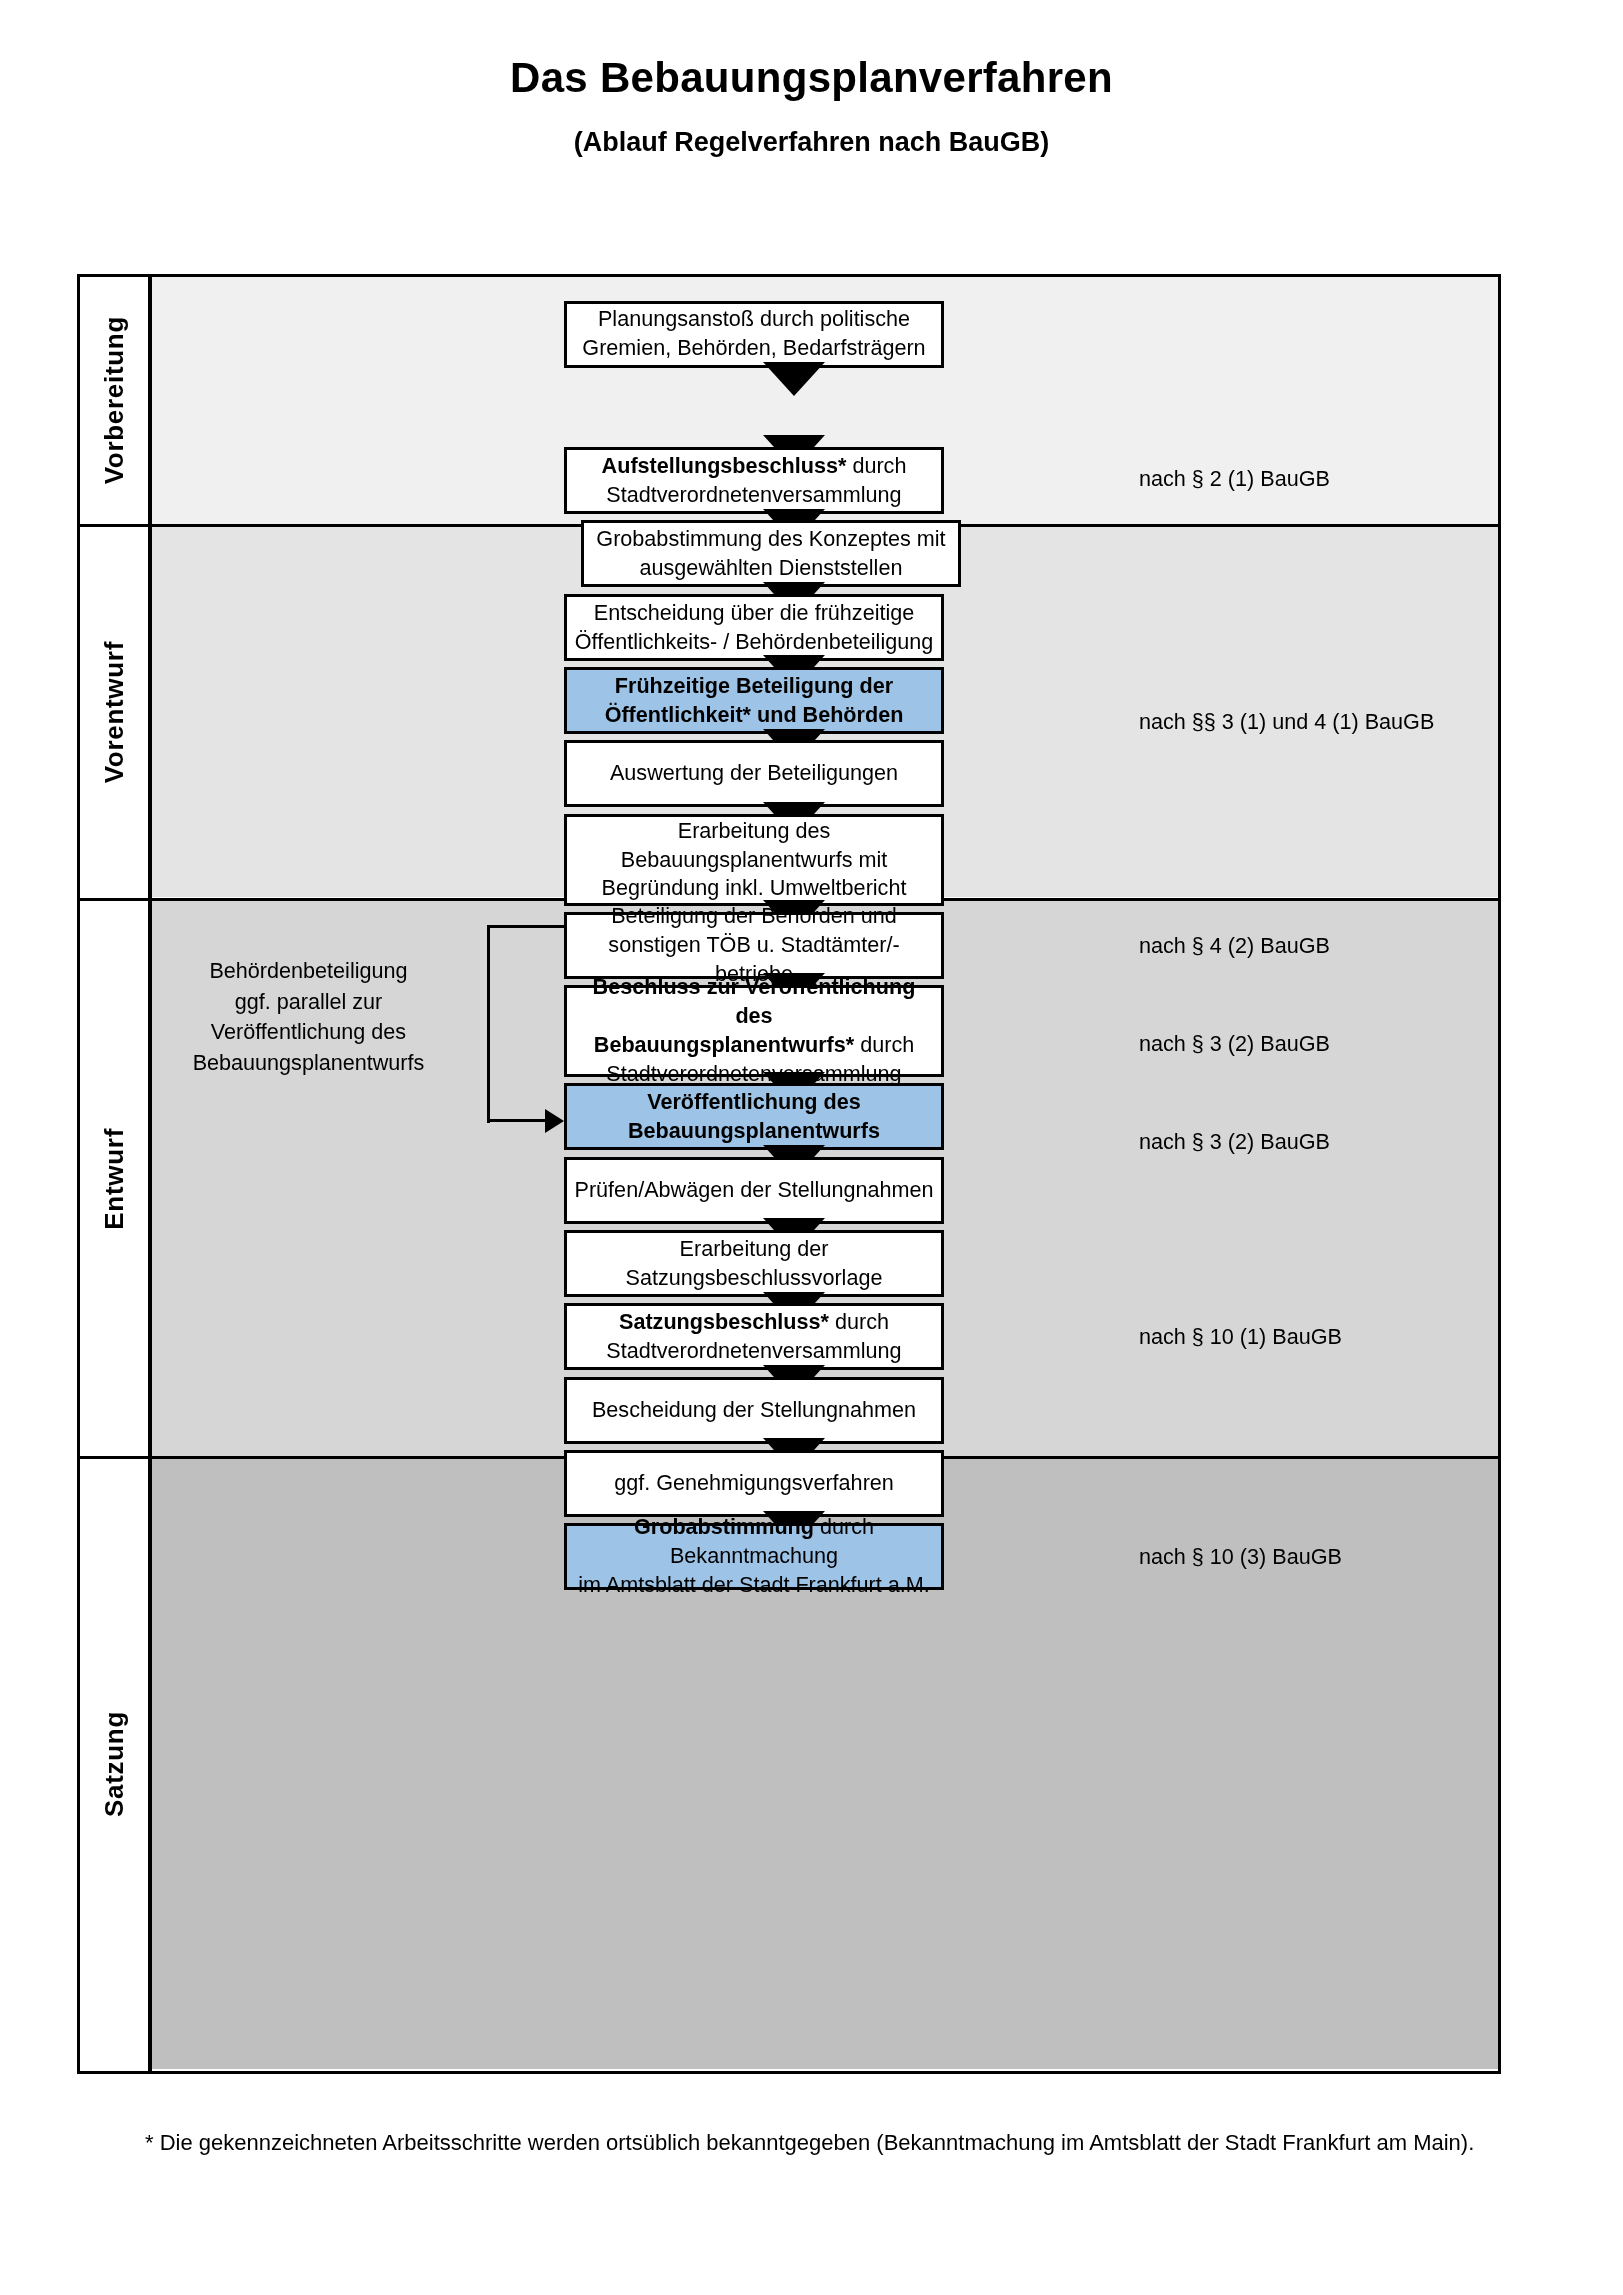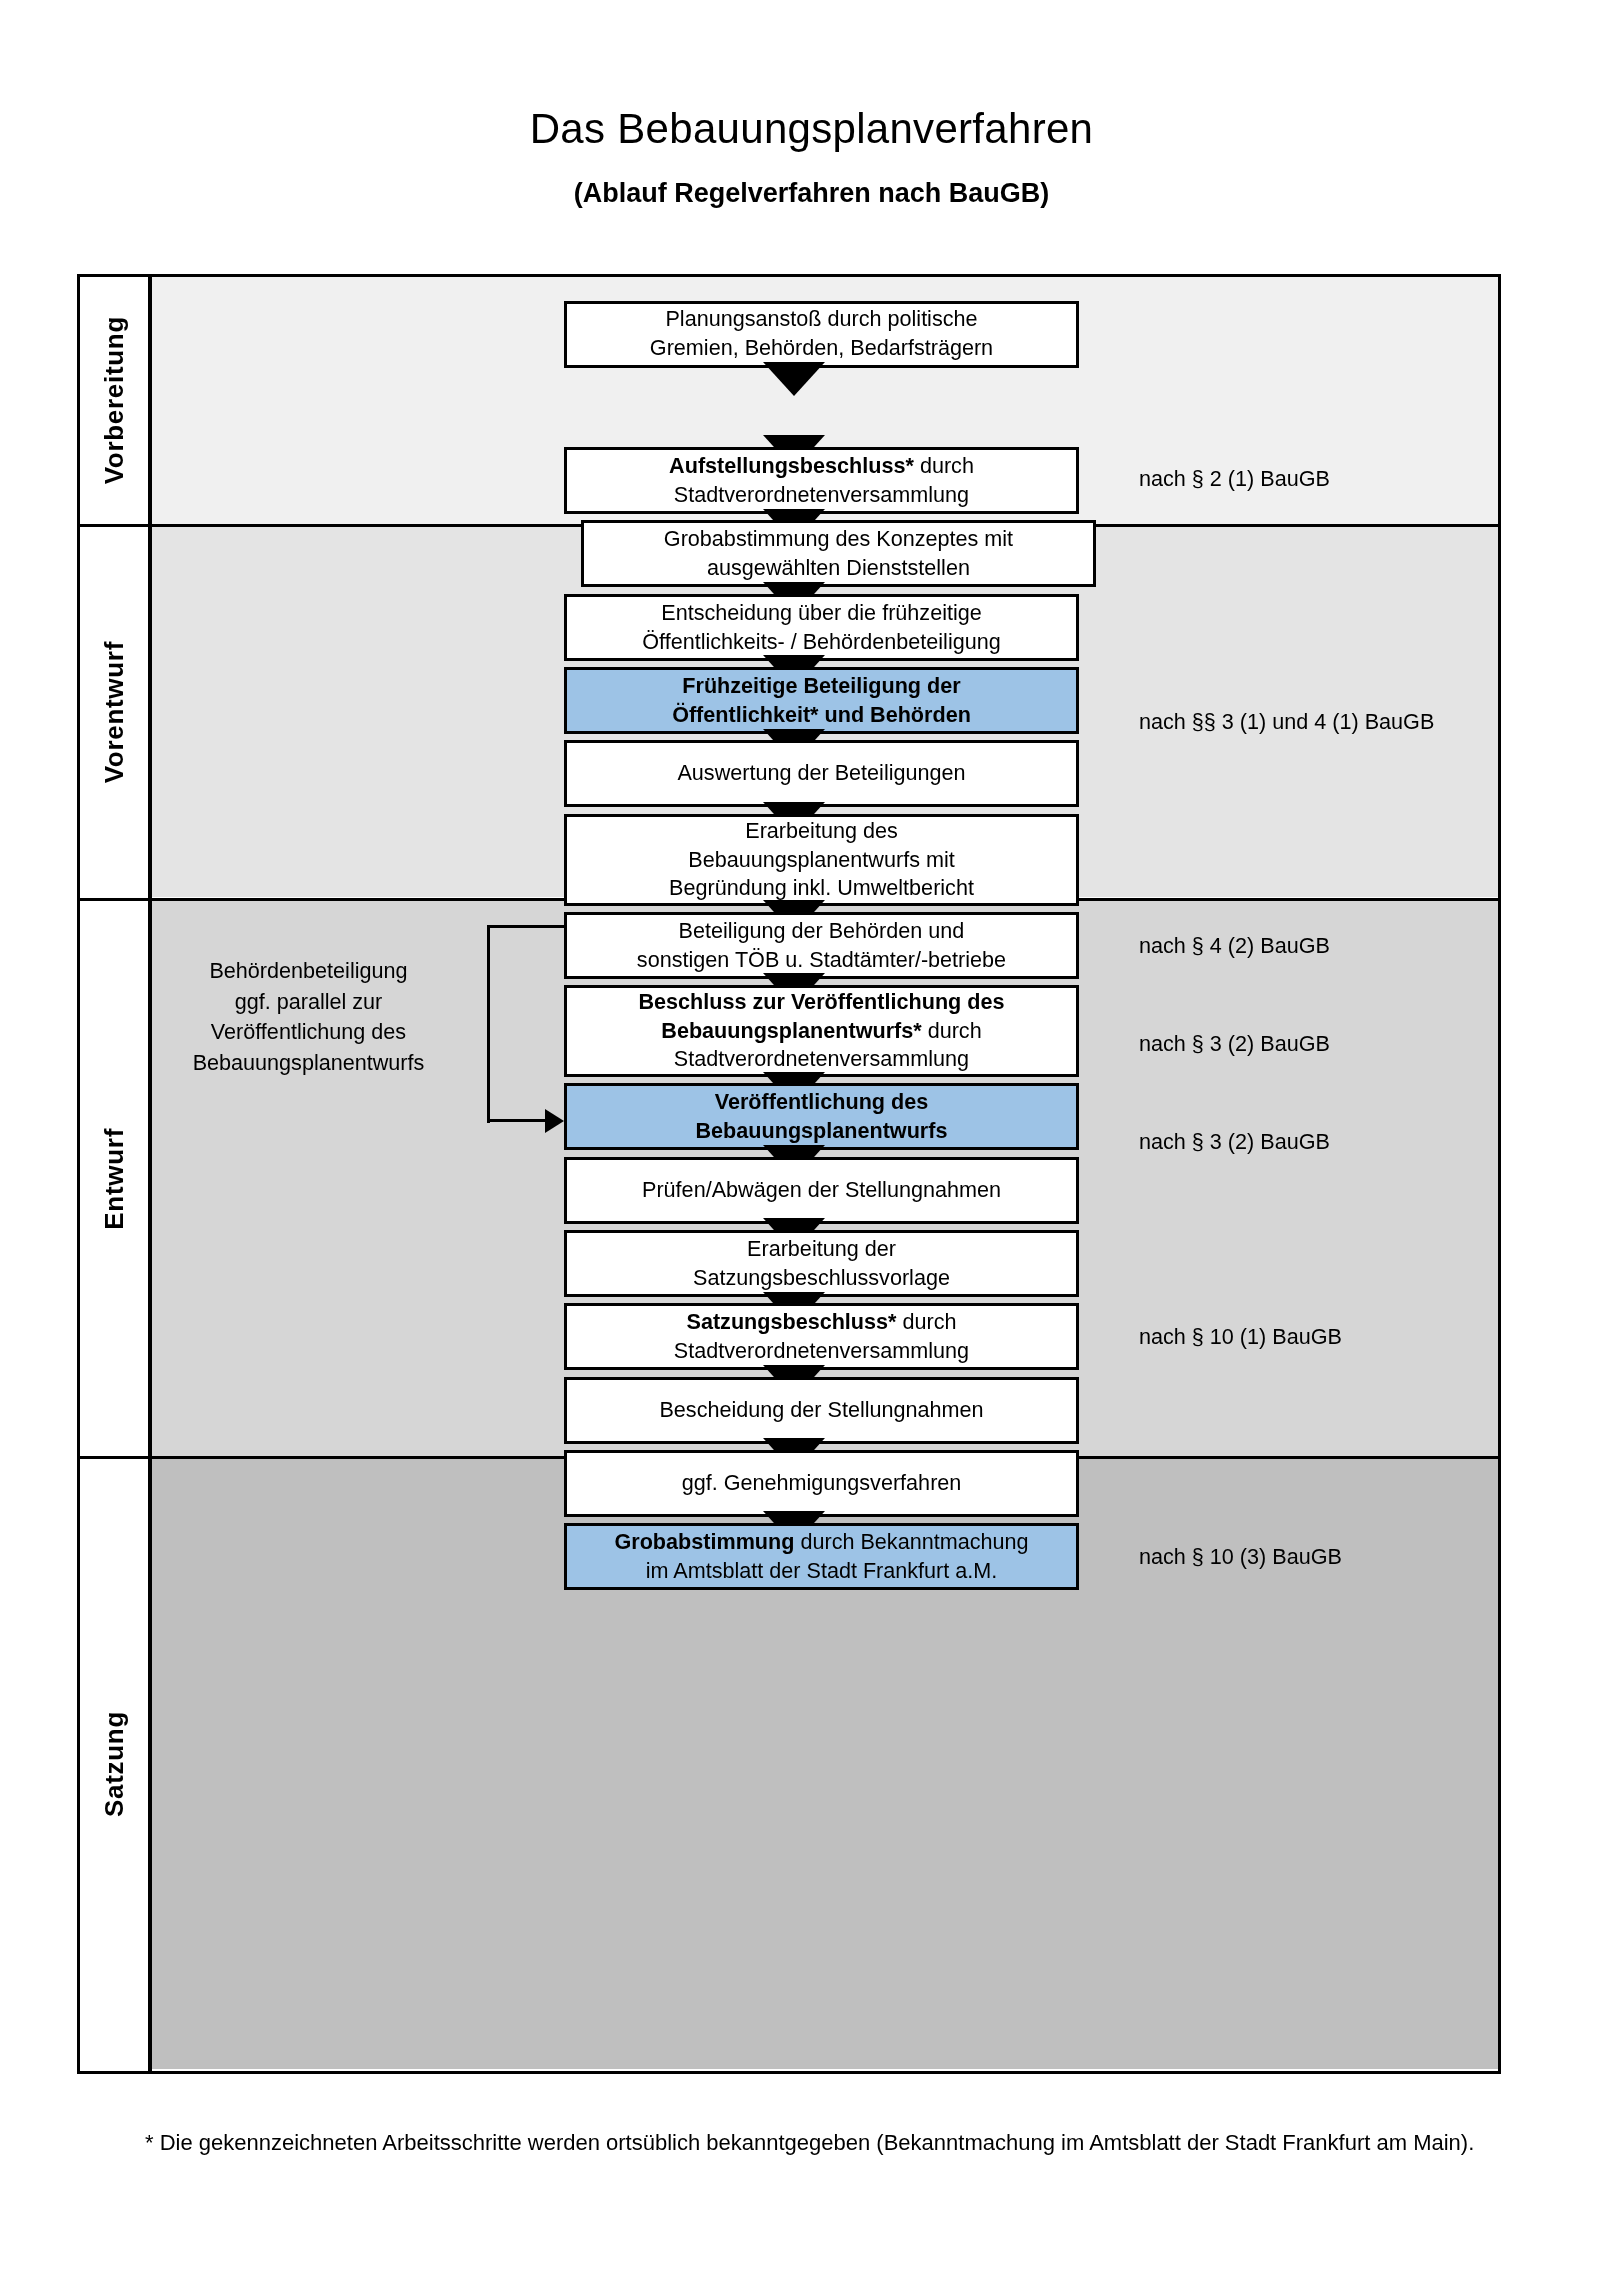--- a/index.html
+++ b/index.html
@@ -17,23 +17,23 @@
   }
 
   
   #header {
     position: absolute;
     left: 0; top: 0; width: 1623px;
   }
   #doc-title {
     text-align: center;
     font-size: 42px;
-    font-weight: normal;
+    font-weight: bold;
     letter-spacing: 0.3px;
-    margin-top: 105px;
+    margin-top: 54px;
   }
   #doc-subtitle {
     text-align: center;
     font-size: 27px;
     font-weight: bold;
     margin-top: 25px;
   }
 
   
   #chart-frame {
@@ -88,21 +88,21 @@
     transform: rotate(180deg);
     font-size: 26px;
     font-weight: bold;
     letter-spacing: 0.7px;
     white-space: nowrap;
   }
 
   
   .flow-box {
     position: absolute;
-    width: 515px;
+    width: 380px;
     box-sizing: border-box;
     border: 3.3px solid #000000;
     background: #ffffff;
     display: flex;
     align-items: center;
     justify-content: center;
     text-align: center;
     font-size: 21.6px;
     line-height: 1.34;
     padding: 3.9px 6.5px;

